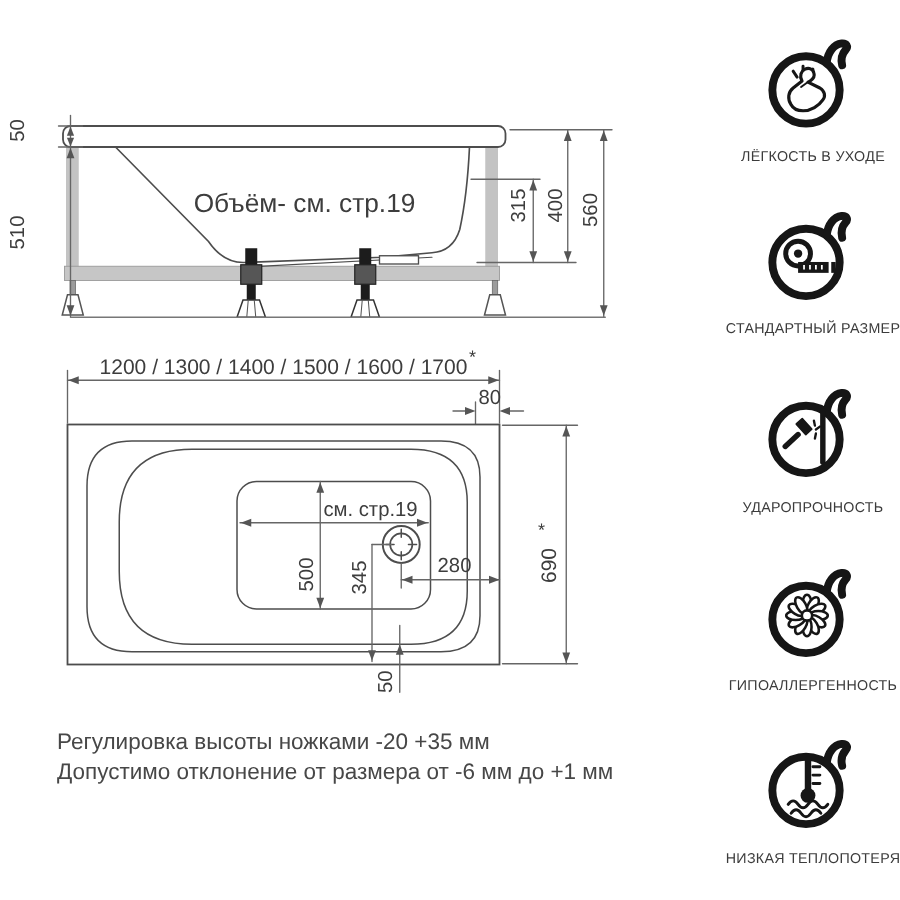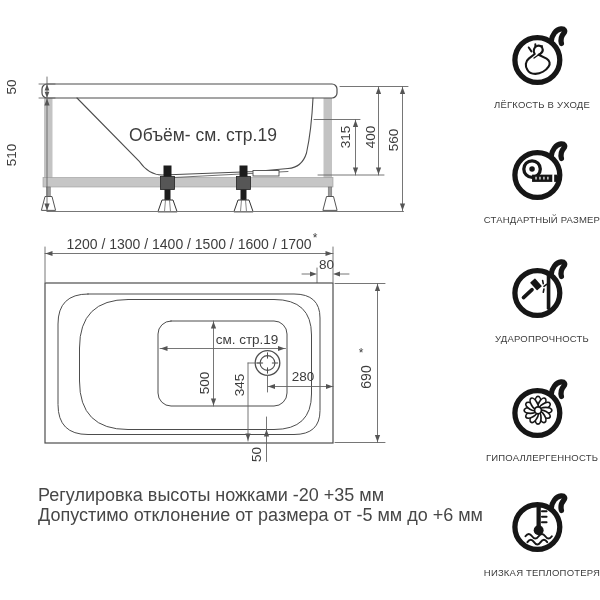--- a/index.html
+++ b/index.html
@@ -1,19 +1,19 @@
 <!DOCTYPE html>
 <html><head>
 <meta charset="utf-8">
 <style>
   html,body{margin:0;padding:0;background:#fff;}
   .canvas{position:relative;width:600px;height:600px;background:#fff;overflow:hidden;
           font-family:"Liberation Sans",sans-serif;}
   svg text{font-family:"Liberation Sans",sans-serif;fill:#3d3d3d;}
-  .notes{position:absolute;left:38px;top:485px;font-size:18px;line-height:20px;color:#474747;}
+  .notes{position:absolute;left:38px;top:485px;font-size:15px;line-height:20px;color:#474747;}
   .feature-label{position:absolute;left:474px;width:136px;text-align:center;font-size:9.5px;
                  letter-spacing:0.2px;color:#3c3c3c;white-space:nowrap;}
   .feature-icon{position:absolute;left:505px;}
 </style>
 </head>
 <body>
 
 <div class="canvas">
 
   <svg width="600" height="600" viewBox="0 0 600 600" style="position:absolute;left:0;top:0">
@@ -163,21 +163,21 @@
         <polygon points="377.5,284 374.9,291 380.1,291" fill="#555" stroke="none"></polygon>
         <polygon points="377.5,442 374.9,435 380.1,435" fill="#555" stroke="none"></polygon>
       </g>
       <text x="366" y="377" transform="rotate(-90 366 377)" dy="0.35em" text-anchor="middle" font-size="14">690</text>
       <text x="361" y="357" text-anchor="middle" font-size="12">*</text>
     </g>
   </svg>
 
   <div class="notes">
     <div>Регулировка высоты ножками -20 +35 мм</div>
-    <div>Допустимо отклонение от размера от -5 мм до +6 мм</div>
+    <div>Допустимо отклонение от размера от -6 мм до +1 мм</div>
   </div>
 
   <svg width="0" height="0" style="position:absolute" aria-hidden="true">
     <defs>
       <g id="drop-shape">
         <circle cx="49" cy="59" r="34" fill="none" stroke-width="8"></circle>
         <path d="M 70 31 C 71 21 77 13 85 12 C 90 11.5 92 15 89 18.5 C 85 23 84 28 85.5 34" fill="none" stroke-width="8" stroke-linecap="round"></path>
       </g>
     </defs>
   </svg>

